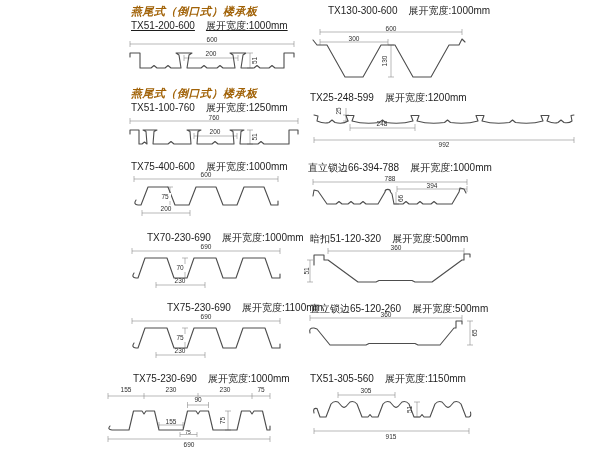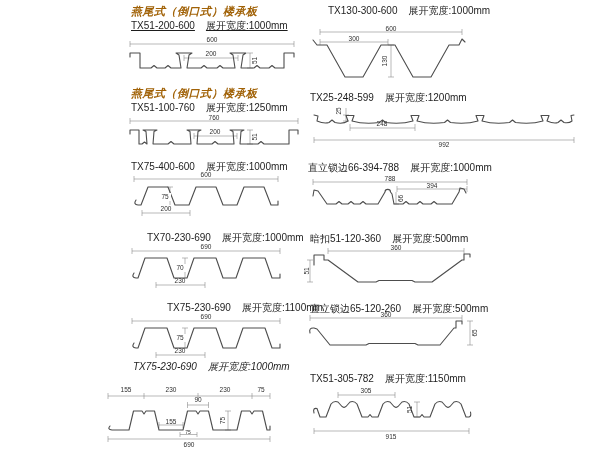--- a/index.html
+++ b/index.html
@@ -92,21 +92,21 @@
     <path class="dim" d="M54,14 H60 M57,14 V34"></path>
     <path class="dim" d="M28,38 V44 M77,38 V44 M28,41 H77"></path>
   </g>
   <path class="prof" d="M6,29 Q3,33.5 8,34 L10,34 L17,14 L39,14 L46,34 L59,34 L66,14 L88,14 L95,34 L108,34 L115,14 L137,14 L144,34 L152,34 L152,30"></path>
   <rect class="wbg" x="47" y="20" width="11" height="8"></rect>
   <text class="dimt" x="78" y="5" text-anchor="middle">690</text>
   <text class="dimt" x="52" y="26" text-anchor="middle">75</text>
   <text class="dimt" x="52" y="39" text-anchor="middle">230</text>
 </svg>
 
-<div class="abs sub" style="left:133px;top:360px;font-style:italic;">
+<div class="abs sub" style="left:133px;top:372px;">
   <span>TX75-230-690</span><span class="w">展开宽度:1000mm</span>
 </div>
 <svg style="left:100px;top:386px;" width="185" height="62" viewBox="0 0 185 62">
   <g>
     <path class="dim" d="M8,7 V13 M44,7 V13 M98,7 V13 M152,7 V13 M170,7 V13 M8,10 H170"></path>
     <path class="dim" d="M87.5,16 V22 M108.5,16 V22 M87.5,19 H108.5"></path>
     <path class="dim" d="M59,36 V42 M83,36 V42 M59,39 H83"></path>
     <path class="dim" d="M80,46 V51 M97,46 V51 M80,48.5 H97"></path>
     <path class="dim" d="M125,25 H131 M125,44 H131 M128,25 V44"></path>
     <path class="dim" d="M8,50 V56 M170,50 V56 M8,53 H170"></path>
@@ -162,21 +162,21 @@
     <path class="dim" d="M91,10 V16 M161,10 V16 M91,13 H161"></path>
     <path class="dim" d="M87,28 H93 M90,16 V28"></path>
   </g>
   <path class="prof" d="M7,20 L8,14 L12,15 L21,28 L30,28 L33,25.5 L36,28 L42,28 L45,25.5 L48,28 L54,28 L57,25.5 L60,28 L72,28 L79,16 C79,12.5 84.5,12.5 84.5,16 L86,18 L88,28 L97,28 L100,25.5 L103,28 L111,28 L114,25.5 L117,28 L125,28 L128,25.5 L131,28 L146,28 L153,16 L154,12 L158,13 L160,17"></path>
   <text class="dimt" x="84" y="4.5" text-anchor="middle">788</text>
   <text class="dimt" x="126" y="11.5" text-anchor="middle">394</text>
   <text class="dimt" text-anchor="middle" transform="translate(96.5 22.5) rotate(-90)">66</text>
 </svg>
 
 <div class="abs sub" style="left:310px;top:232px;">
-  <span>暗扣51-120-360</span><span class="w">展开宽度:500mm</span>
+  <span>暗扣51-120-320</span><span class="w">展开宽度:500mm</span>
 </div>
 <svg style="left:302px;top:245px;" width="176" height="46" viewBox="0 0 176 46">
   <g>
     <path class="dim" d="M26,3 V9 M162,3 V9 M26,6 H162"></path>
     <path class="dim" d="M5,15 H11 M5,37 H11 M8,15 V37"></path>
   </g>
   <path class="prof" d="M12,20 L12,10 L22,10 L22,15 L26,15 L56,37 L74,37 L77,35.5 L110,35.5 L113,37 L130,37 L160,15 L162,15 L162,9 L168,9 L168,12"></path>
   <text class="dimt" x="94" y="4.5" text-anchor="middle">360</text>
   <text class="dimt" text-anchor="middle" transform="translate(6.5 26) rotate(-90)">51</text>
 </svg>
@@ -188,21 +188,21 @@
   <g>
     <path class="dim" d="M8,3 V9 M160,3 V9 M8,6 H160"></path>
     <path class="dim" d="M165,9 H171 M165,33 H171 M168,9 V33"></path>
   </g>
   <path class="prof" d="M8,21 Q6.5,15.5 12,16 L15,17 L28,33 L64,33 L67,31.5 L113,31.5 L116,33 L138,33 L152,16 L154,16 L154,9 L160,9 L160,12"></path>
   <text class="dimt" x="84" y="4.5" text-anchor="middle">360</text>
   <text class="dimt" text-anchor="middle" transform="translate(175 21) rotate(-90)">65</text>
 </svg>
 
 <div class="abs sub" style="left:310px;top:372px;">
-  <span>TX51-305-782</span><span class="w">展开宽度:1150mm</span>
+  <span>TX51-305-560</span><span class="w">展开宽度:1150mm</span>
 </div>
 <svg style="left:306px;top:386px;" width="192" height="56" viewBox="0 0 192 56">
   <g>
     <path class="dim" d="M32,6 V12 M89,6 V12 M32,9 H89"></path>
     <path class="dim" d="M108,16 H114 M108,31 H114 M111,16 V31"></path>
     <path class="dim" d="M8,42 V48 M163,42 V48 M8,45 H163"></path>
   </g>
   <path class="prof" d="M8,27 Q6.5,21.5 11,22.5 L14,31 L20,31 L25,18 Q28,14.5 32,16 L36,20.5 L38,21.5 L40,20.5 L44,16 Q48,14.5 51,18 L56,31 L62,31 L64,28.5 L66,31 L72,31 L77,18 Q80,14.5 84,16 L88,20.5 L90,21.5 L92,20.5 L96,16 Q100,14.5 103,18 L108,31 L114,31 L116,28.5 L118,31 L124,31 L129,18 Q132,14.5 136,16 L140,20.5 L142,21.5 L144,20.5 L148,16 Q152,14.5 155,18 L160,31 L163,31 Q165.5,30.5 164.5,26"></path>
   <text class="dimt" x="60" y="7" text-anchor="middle">305</text>
   <text class="dimt" text-anchor="middle" transform="translate(106 23.5) rotate(-90)">51</text>

